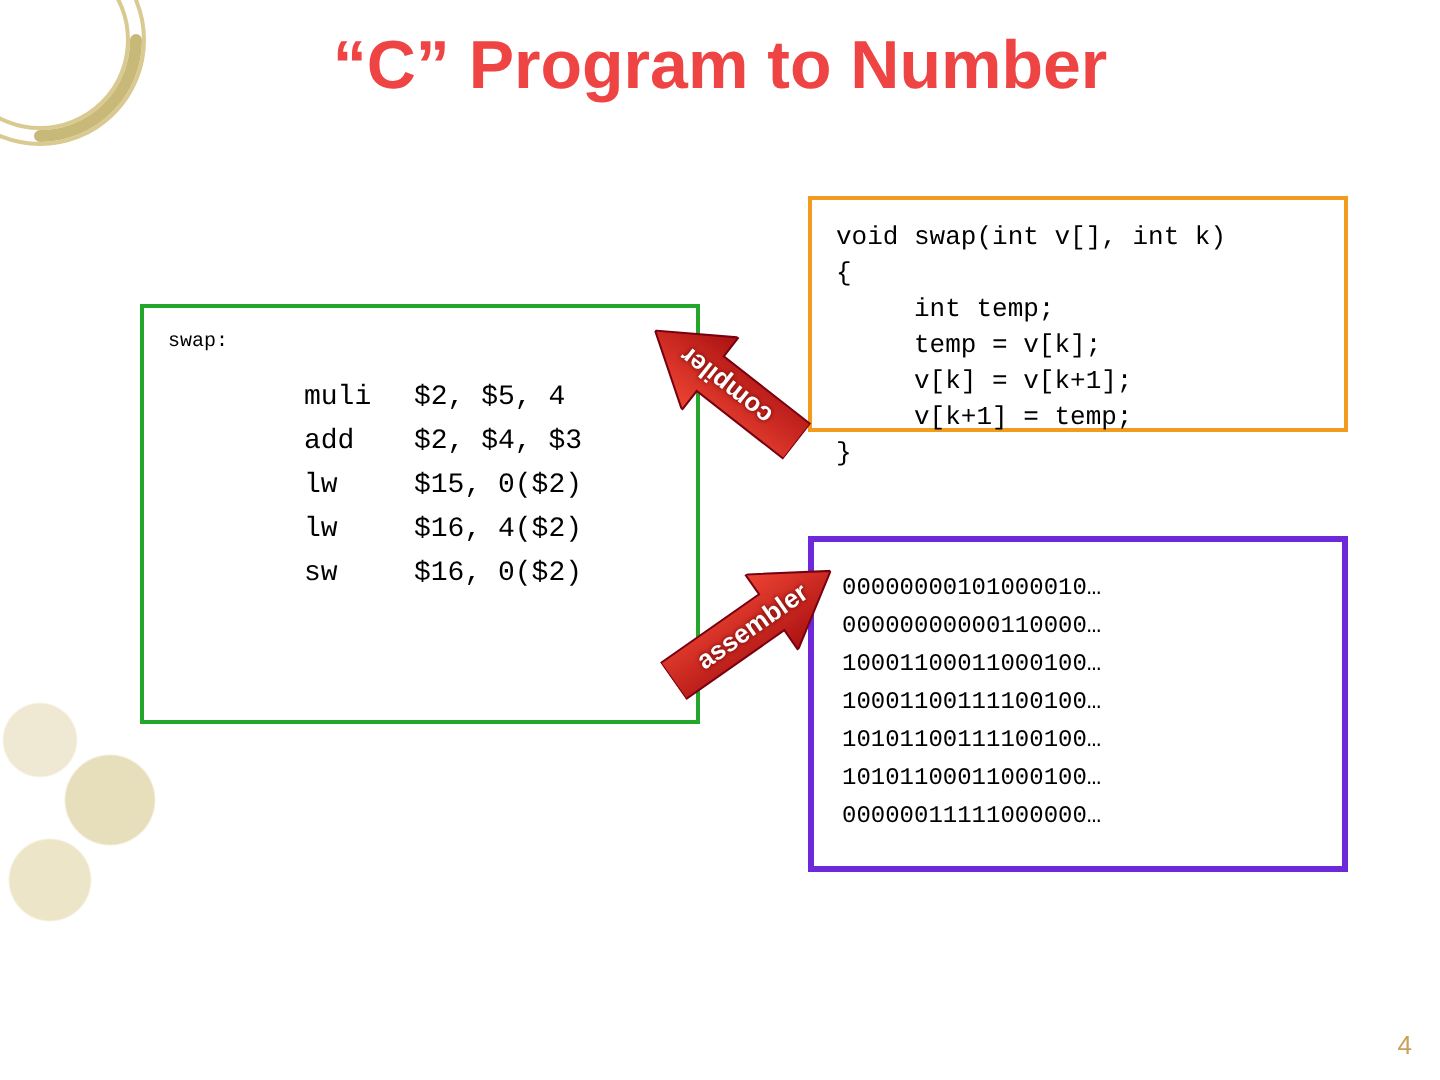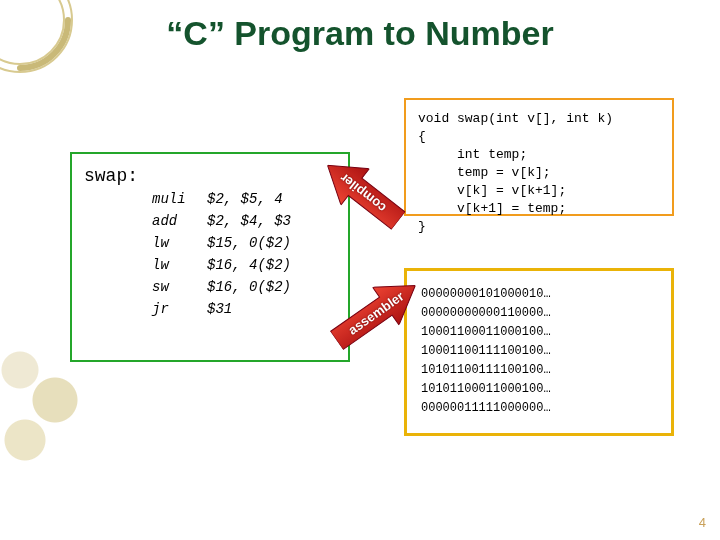--- a/index.html
+++ b/index.html
@@ -27,54 +27,54 @@
       radial-gradient(circle at 25px 100px, #e0d4a3 0 20px, transparent 21px);
     opacity: .6;
     pointer-events: none;
   }
   .title {
     position: absolute;
     top: 14px; left: 0; right: 0;
     text-align: center;
     font-weight: bold;
     font-size: 34px;
-    color: #14532d;
+    color: #ef4444;
     white-space: pre;
   }
   .box { position: absolute; background: #fff; }
   .box-asm {
     left: 70px; top: 152px;
     width: 280px; height: 210px;
     border: 2px solid #24a62a;
     padding: 12px 10px 10px 12px;
   }
   .asm-label {
     position: absolute; left: 12px; top: 12px;
     font-family: "Courier New", monospace;
-    font-size: 18px;
+    font-size: 10px;
   }
   .asm-table {
     position: absolute; left: 80px; top: 34px;
     font-family: "Courier New", monospace;
     font-size: 14px; line-height: 22px;
   }
-  .asm-row { white-space: pre; font-style: italic; }
+  .asm-row { white-space: pre; }
   .box-c {
     left: 404px; top: 98px;
     width: 270px; height: 118px;
     border: 2px solid #f19c1d;
     padding: 10px 12px;
     font-family: "Courier New", monospace;
     font-size: 13px; line-height: 18px;
     white-space: pre;
   }
   .box-bin {
     left: 404px; top: 268px;
     width: 270px; height: 168px;
-    border: 3px solid #eab308;
+    border: 3px solid #6d28d9;
     padding: 14px 14px;
     font-family: "Courier New", monospace;
     font-size: 12px; line-height: 19px;
     white-space: pre;
   }
   .arrow {
     position: absolute;
     color: #fff; font-weight: bold; font-size: 13px;
     text-align: center;
     pointer-events: none;
@@ -114,21 +114,20 @@
 }</div>
 
 <div class="box box-asm">
   <div class="asm-label">swap:</div>
   <div class="asm-table">
     <div class="asm-row"><span style="display:inline-block;width:55px">muli</span><span>$2, $5, 4</span></div>
     <div class="asm-row"><span style="display:inline-block;width:55px">add</span><span>$2, $4, $3</span></div>
     <div class="asm-row"><span style="display:inline-block;width:55px">lw</span><span>$15, 0($2)</span></div>
     <div class="asm-row"><span style="display:inline-block;width:55px">lw</span><span>$16, 4($2)</span></div>
     <div class="asm-row"><span style="display:inline-block;width:55px">sw</span><span>$16, 0($2)</span></div>
-    <div class="asm-row"><span style="display:inline-block;width:55px">jr</span><span>$31</span></div>
   </div>
 </div>
 
 <div class="box box-bin">00000000101000010…
 00000000000110000…
 10001100011000100…
 10001100111100100…
 10101100111100100…
 10101100011000100…
 00000011111000000…</div>

